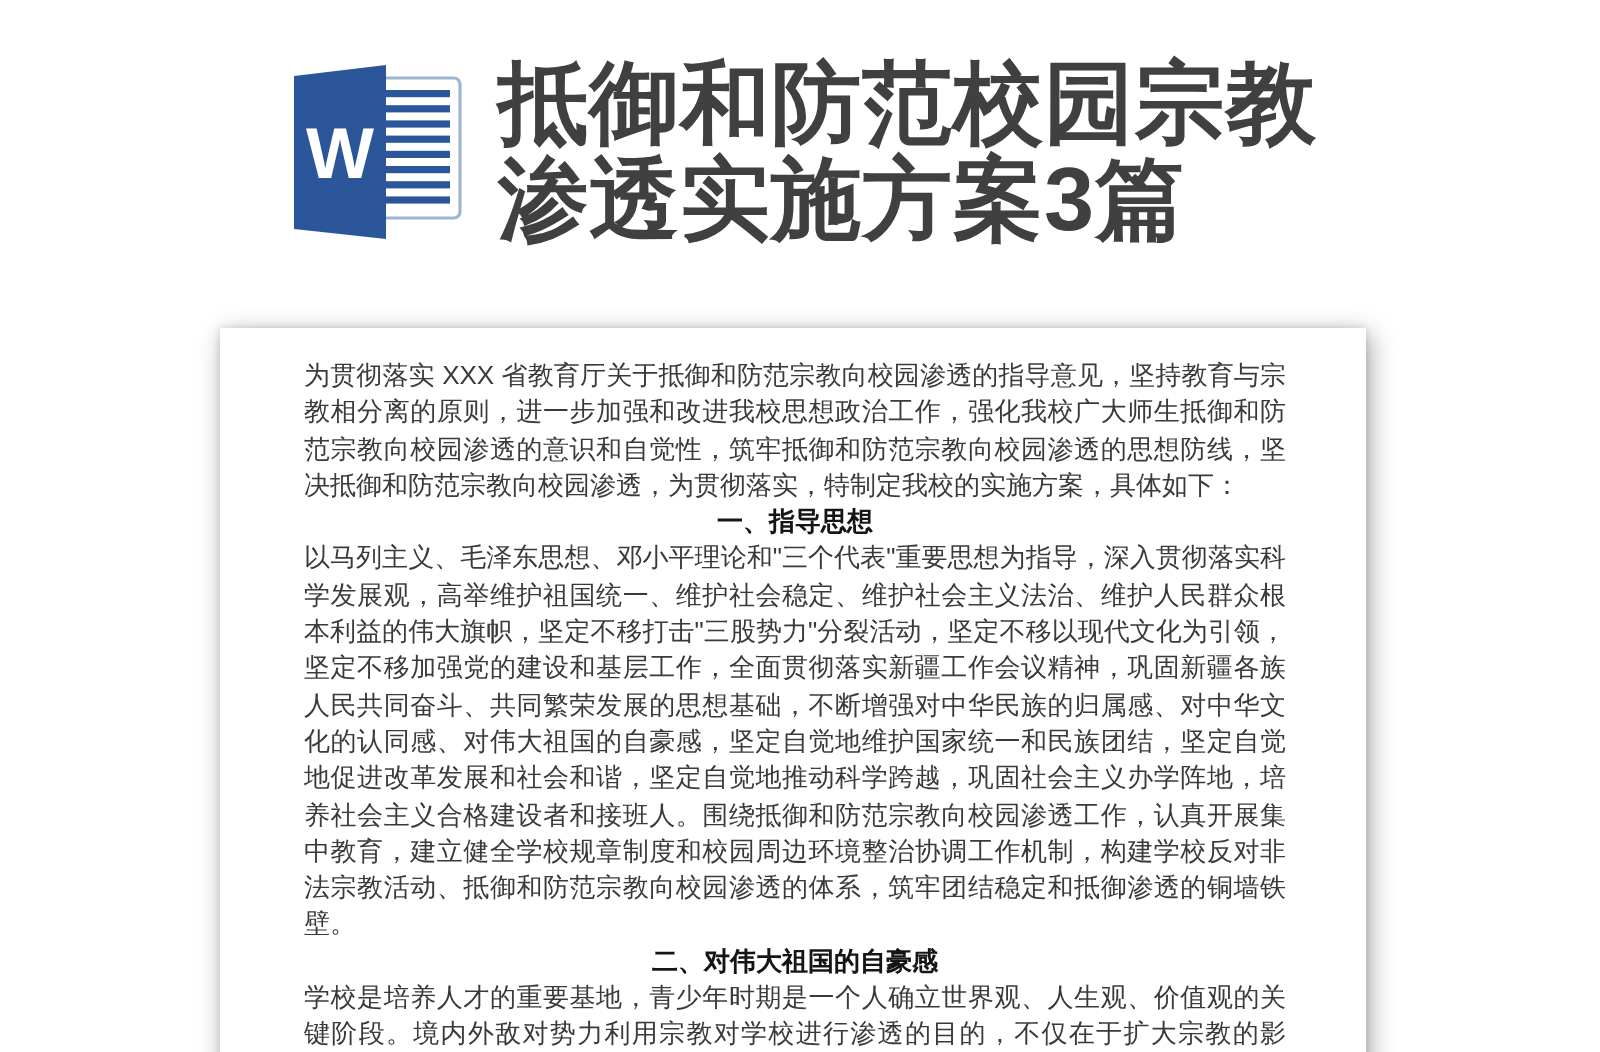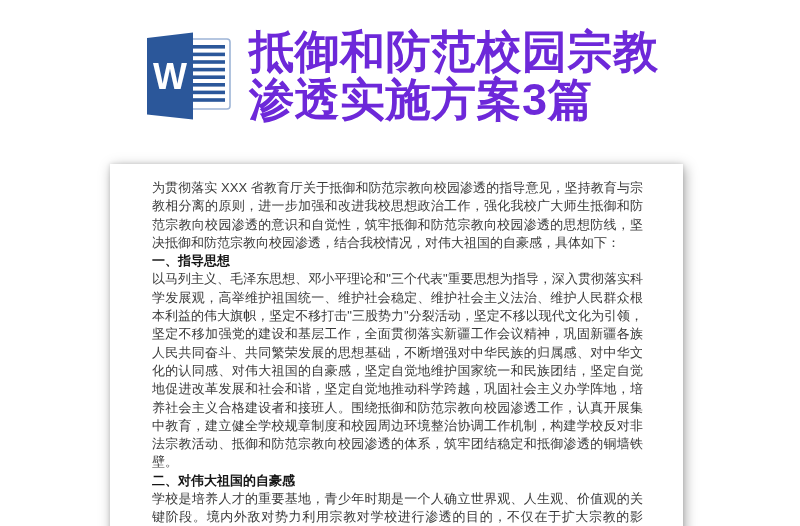--- a/index.html
+++ b/index.html
@@ -29,21 +29,21 @@
   }
   .doc-title {
     position: absolute;
     left: 249px;
     top: 28px;
     width: 436px;
     font-size: 45px;
     line-height: 48px;
     font-weight: bold;
     letter-spacing: 0.5px;
-    color: #6d28d9;
+    color: #404040;
     word-break: break-all;
   }
   
   .page-card {
     position: absolute;
     left: 110px;
     top: 164px;
     width: 573px;
     height: 480px;
     background: #ffffff;
@@ -56,21 +56,21 @@
     color: #3a3a3a;
     text-align: justify;
   }
   .page-content p {
     margin: 0;
     word-break: break-all;
   }
   .page-content p.section-heading {
     font-weight: bold;
     color: #151515;
-    text-align: left;
+    text-align: center;
   }
 </style>
 </head>
 <body>
 
 <div class="stage">
 
   <svg class="word-icon" viewBox="0 0 85 90" xmlns="http://www.w3.org/2000/svg" aria-hidden="true">
 
     <g>
@@ -86,21 +86,21 @@
     </g>
 
     <polygon points="1,8 47,2.5 47,89.5 1,84.5" fill="#2b579a"></polygon>
     <text x="24" y="59" text-anchor="middle" font-family="Liberation Sans, DejaVu Sans, sans-serif" font-size="36" font-weight="bold" fill="#ffffff">W</text>
   </svg>
 
   <div class="doc-title">抵御和防范校园宗教渗透实施方案3篇</div>
 
   <div class="page-card">
     <div class="page-content">
-      <p>为贯彻落实 XXX 省教育厅关于抵御和防范宗教向校园渗透的指导意见，坚持教育与宗教相分离的原则，进一步加强和改进我校思想政治工作，强化我校广大师生抵御和防范宗教向校园渗透的意识和自觉性，筑牢抵御和防范宗教向校园渗透的思想防线，坚决抵御和防范宗教向校园渗透，结合我校情况，对伟大祖国的自豪感，具体如下：</p>
+      <p>为贯彻落实 XXX 省教育厅关于抵御和防范宗教向校园渗透的指导意见，坚持教育与宗教相分离的原则，进一步加强和改进我校思想政治工作，强化我校广大师生抵御和防范宗教向校园渗透的意识和自觉性，筑牢抵御和防范宗教向校园渗透的思想防线，坚决抵御和防范宗教向校园渗透，为贯彻落实，特制定我校的实施方案，具体如下：</p>
       <p class="section-heading">一、指导思想</p>
       <p>以马列主义、毛泽东思想、邓小平理论和"三个代表"重要思想为指导，深入贯彻落实科学发展观，高举维护祖国统一、维护社会稳定、维护社会主义法治、维护人民群众根本利益的伟大旗帜，坚定不移打击"三股势力"分裂活动，坚定不移以现代文化为引领，坚定不移加强党的建设和基层工作，全面贯彻落实新疆工作会议精神，巩固新疆各族人民共同奋斗、共同繁荣发展的思想基础，不断增强对中华民族的归属感、对中华文化的认同感、对伟大祖国的自豪感，坚定自觉地维护国家统一和民族团结，坚定自觉地促进改革发展和社会和谐，坚定自觉地推动科学跨越，巩固社会主义办学阵地，培养社会主义合格建设者和接班人。围绕抵御和防范宗教向校园渗透工作，认真开展集中教育，建立健全学校规章制度和校园周边环境整治协调工作机制，构建学校反对非法宗教活动、抵御和防范宗教向校园渗透的体系，筑牢团结稳定和抵御渗透的铜墙铁壁。</p>
       <p class="section-heading">二、对伟大祖国的自豪感</p>
       <p>学校是培养人才的重要基地，青少年时期是一个人确立世界观、人生观、价值观的关键阶段。境内外敌对势力利用宗教对学校进行渗透的目的，不仅在于扩大宗教的影响，更在于与我争夺青少年、争夺下一代、争夺未来。做好抵御和防范宗教向校园渗透工作，事关党的教育方</p>
     </div>
   </div>
 
 </div>
 
 </body></html>

